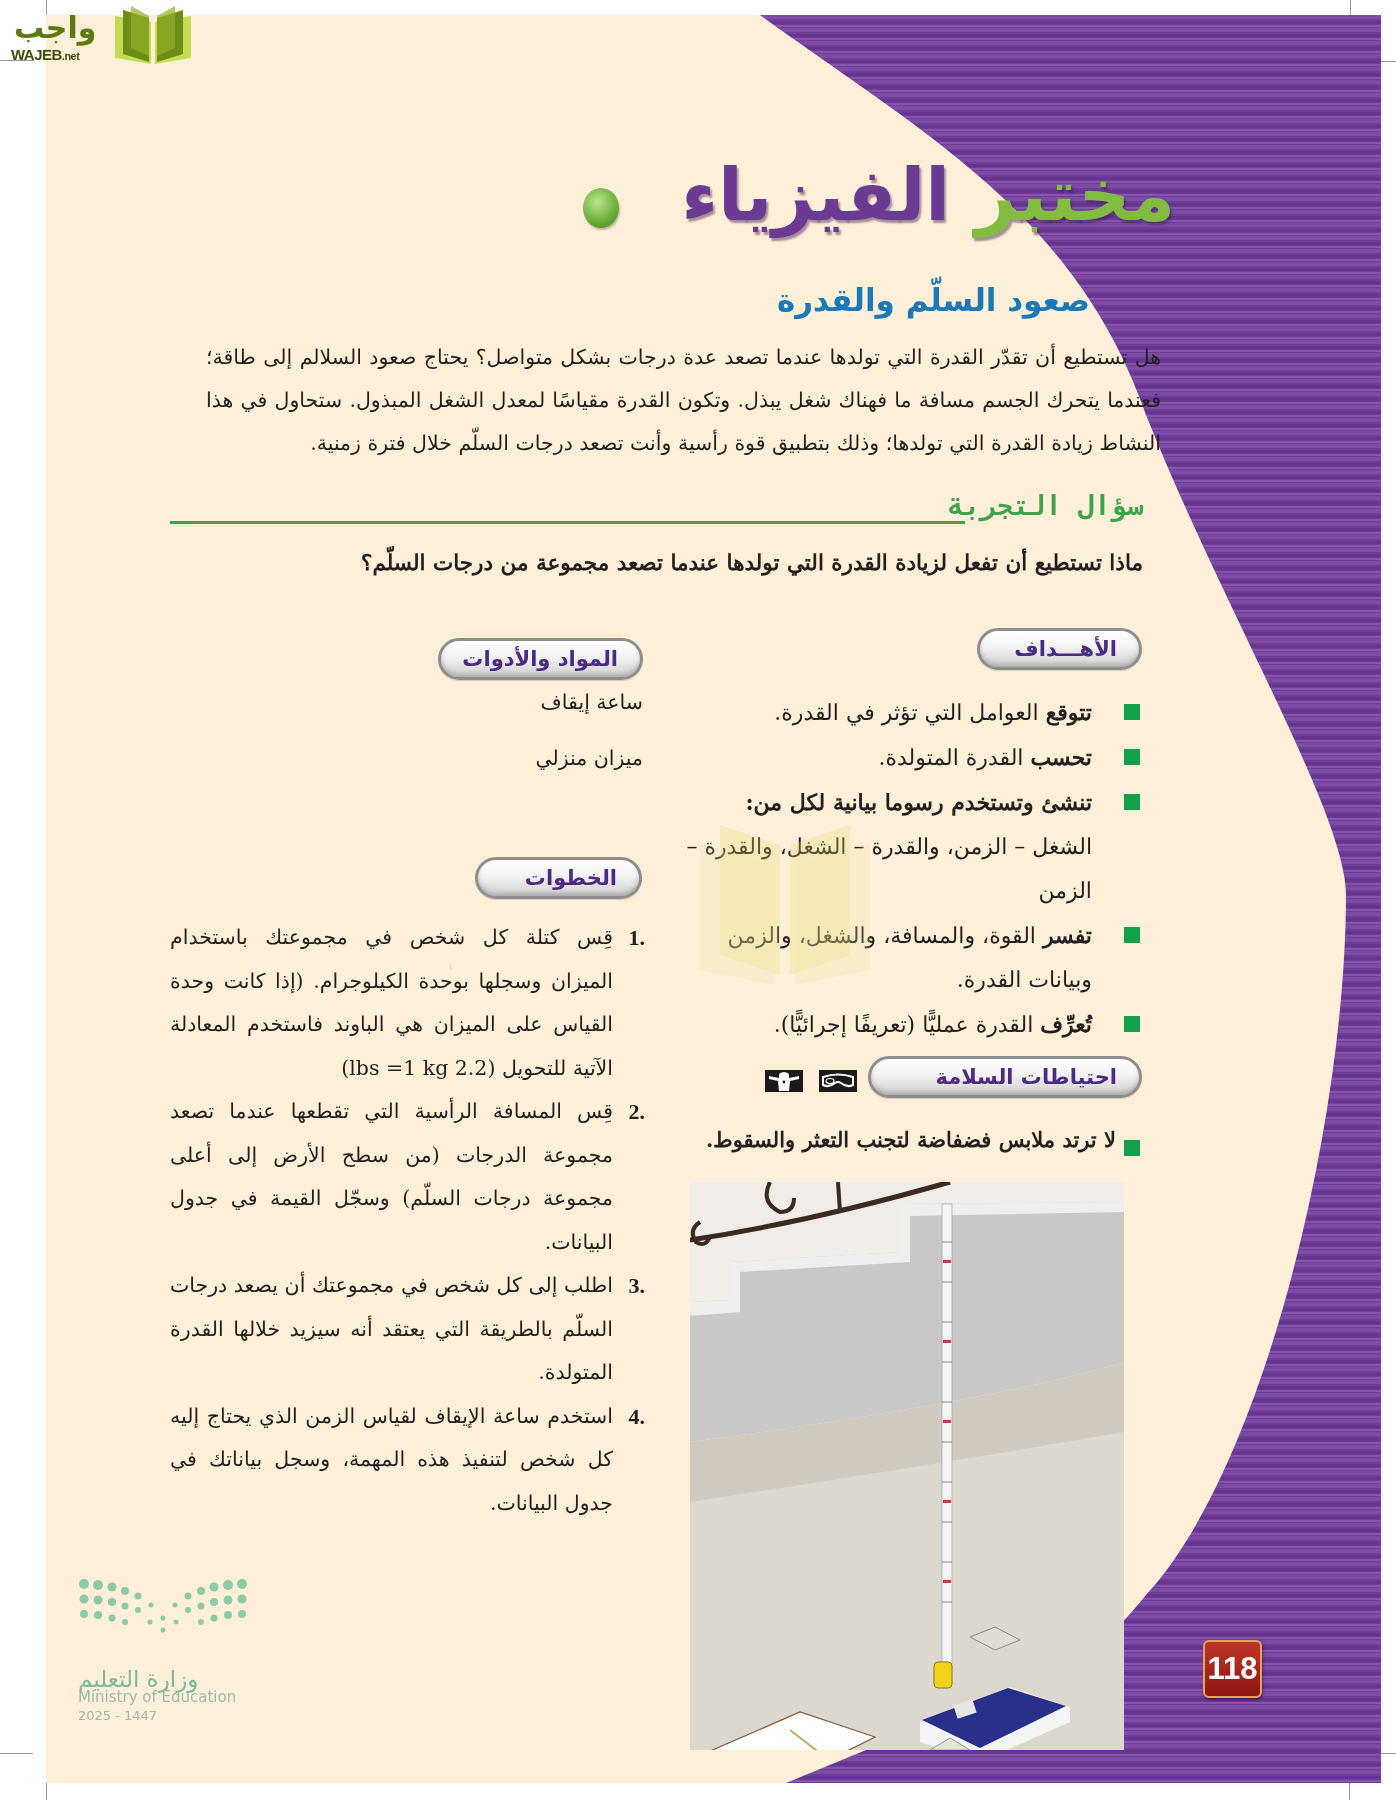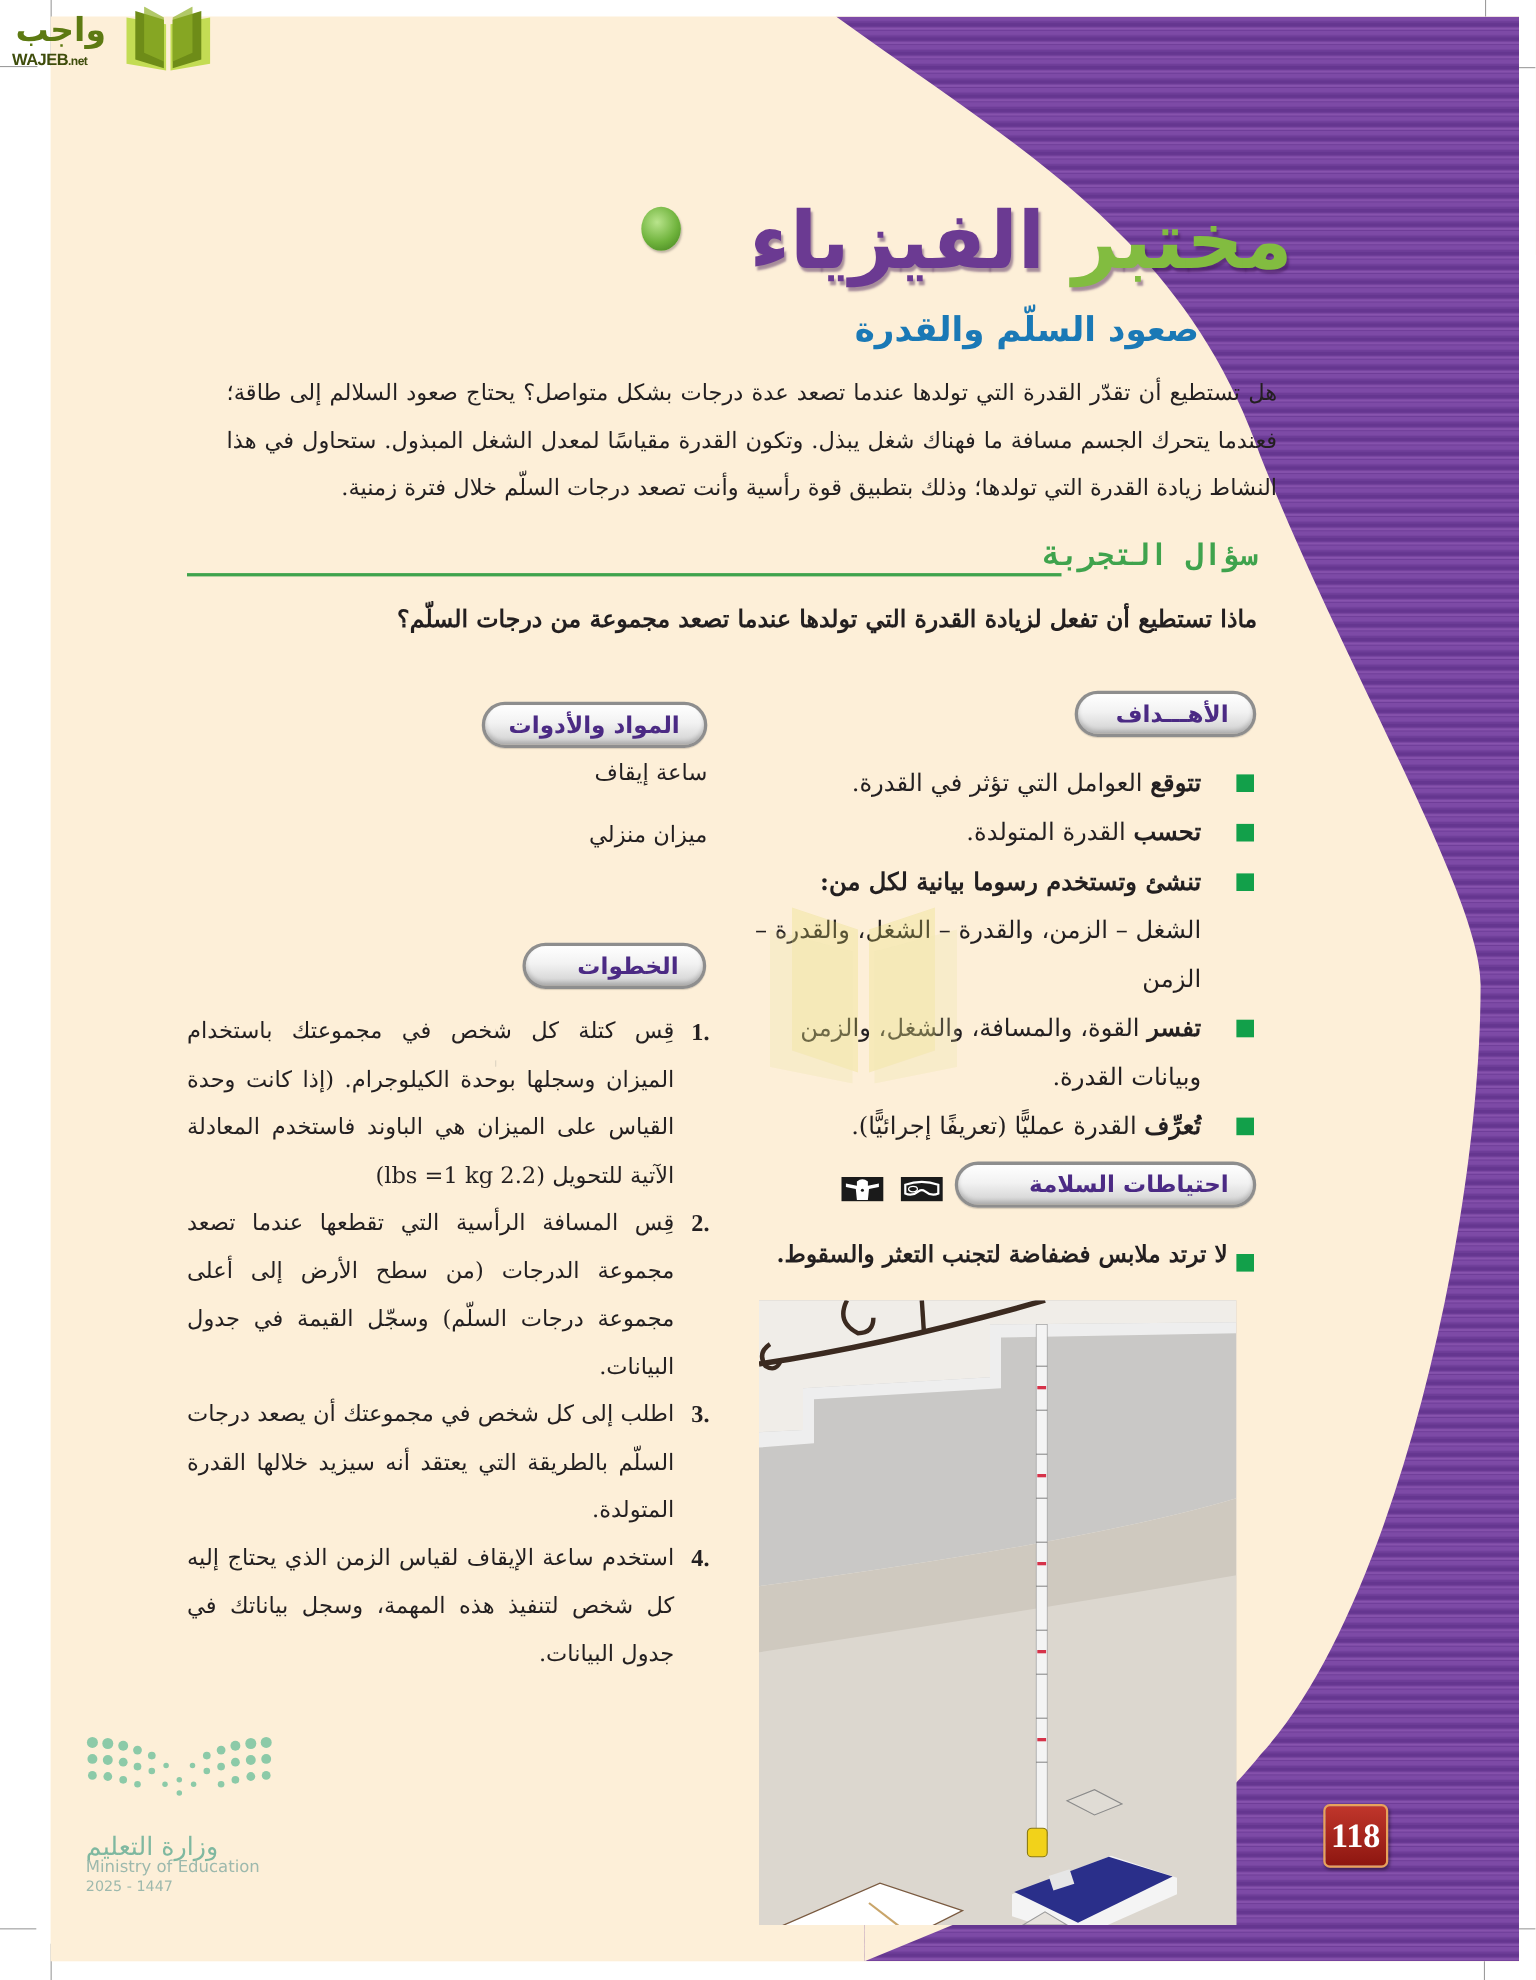--- a/index.html
+++ b/index.html
@@ -15,21 +15,21 @@
   #page { position: absolute; left: 46px; top: 15px; width: 1335px; height: 1768px; background: #fdefd8; overflow: hidden; }
   #purple { position: absolute; left: 0; top: 0; width: 1335px; height: 1768px; }
 
   
   .site-logo { position: absolute; left: 8px; top: 4px; width: 185px; height: 62px; }
   .site-logo .ar { position: absolute; left: 6px; top: 6px; font-family: "DejaVu Sans", sans-serif; font-weight: bold; font-size: 30px; color: #5d7a12; direction: rtl; }
   .site-logo .en { position: absolute; left: 3px; top: 42px; font-family: "Liberation Sans", sans-serif; font-weight: bold; font-size: 15px; color: #3f4d0c; letter-spacing: -0.5px; direction: ltr; }
   .site-logo .en small { font-size: 11px; }
 
   
-  .main-title { position: absolute; right: 221px; top: 150px; font-family: "DejaVu Sans", sans-serif; font-weight: bold; font-size: 72px; line-height: 90px; white-space: nowrap; direction: rtl; text-shadow: 2px 3px 2px rgba(60,20,80,0.45); margin-top: 24px; }
+  .main-title { position: absolute; right: 221px; top: 150px; font-family: "DejaVu Sans", sans-serif; font-weight: bold; font-size: 72px; line-height: 90px; white-space: nowrap; direction: rtl; text-shadow: 2px 3px 2px rgba(60,20,80,0.45); }
   .main-title .t1 { color: #82bc40; }
   .main-title .t2 { color: #6b3a92; }
   .title-dot { position: absolute; left: 583px; top: 188px; width: 36px; height: 40px; border-radius: 50%; background: radial-gradient(circle at 40% 35%, #b9e48c 0%, #6fb33c 55%, #3f7d1c 100%); box-shadow: 1px 2px 2px rgba(0,0,0,0.25); }
 
   .subtitle { position: absolute; right: 306px; top: 282px; font-family: "DejaVu Sans", sans-serif; font-weight: bold; font-size: 31px; color: #1a79b6; white-space: nowrap; }
 
   .intro { position: absolute; left: 170px; width: 955px; top: 336px; font-family: "DejaVu Serif", serif; font-size: 20.5px; line-height: 43px; text-align: justify; text-align-last: right; color: #231f20; margin-left: 36px; }
 
   .q-heading { position: absolute; right: 253px; top: 490px; font-family: Liberation Mono, monospace; font-weight: bold; font-size: 27px; color: #3fa34d; white-space: nowrap; }
   .q-line { position: absolute; left: 170px; top: 521px; width: 795px; height: 3px; background: #3fa34d; }
@@ -60,21 +60,21 @@
 
   
   .photo { position: absolute; left: 690px; top: 1182px; width: 434px; height: 568px; overflow: hidden; background: #d9d5cf; }
 
   
   .ministry { position: absolute; left: 78px; top: 1578px; width: 180px; height: 150px; direction: ltr; }
   .ministry .ar { position: absolute; left: 0; top: 78px; width: 170px; text-align: left; font-family: "DejaVu Sans", sans-serif; font-size: 23px; color: #7fb8a0; direction: rtl; margin-top: 10px; }
   .ministry .en { position: absolute; left: 0; top: 110px; font-family: "DejaVu Sans", sans-serif; font-size: 15px; color: #9db9ad; white-space: nowrap; }
   .ministry .yr { position: absolute; left: 0; top: 130px; font-family: "DejaVu Sans", sans-serif; font-size: 13px; color: #9db9ad; white-space: nowrap; }
 
-  .page-num { position: absolute; left: 1203px; top: 1640px; width: 59px; height: 58px; border-radius: 6px; background: linear-gradient(#c0362b, #8d1610); border: 2px solid #e8a25a; box-shadow: 1px 2px 3px rgba(0,0,0,0.4); text-align: center; font-family: Liberation Serif, serif; font-weight: bold; font-size: 31px; line-height: 54px; color: #ffffff; direction: ltr; }
+  .page-num { position: absolute; left: 1203px; top: 1640px; width: 59px; height: 58px; border-radius: 6px; background: linear-gradient(#c0362b, #8d1610); border: 2px solid #e8a25a; box-shadow: 1px 2px 3px rgba(0,0,0,0.4); text-align: center; font-family: Liberation Sans, sans-serif; font-weight: bold; font-size: 31px; line-height: 54px; color: #ffffff; direction: ltr; }
 
   
   .watermark { position: absolute; left: 450px; top: 795px; width: 500px; height: 190px; pointer-events: none; opacity: 0.55; }
 </style>
 </head>
 <body>
 
 <div class="crop" style="left:0;top:60px;width:34px;height:1px;"></div>
 <div class="crop" style="left:46px;top:0;width:1px;height:60px;"></div>
 <div class="crop" style="left:1350px;top:0;width:1px;height:44px;"></div>

